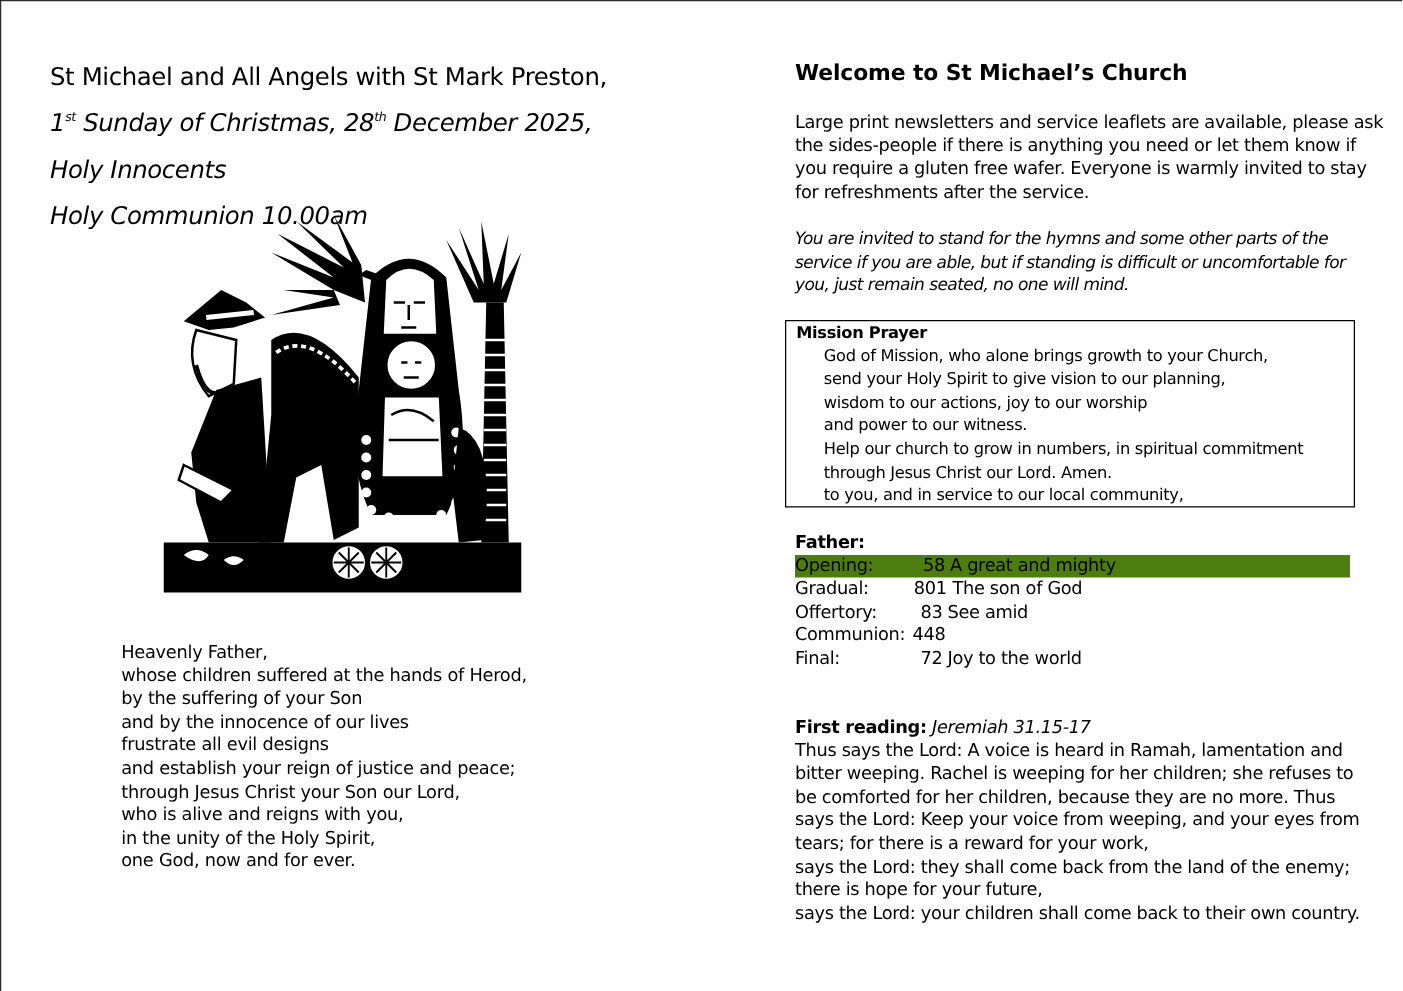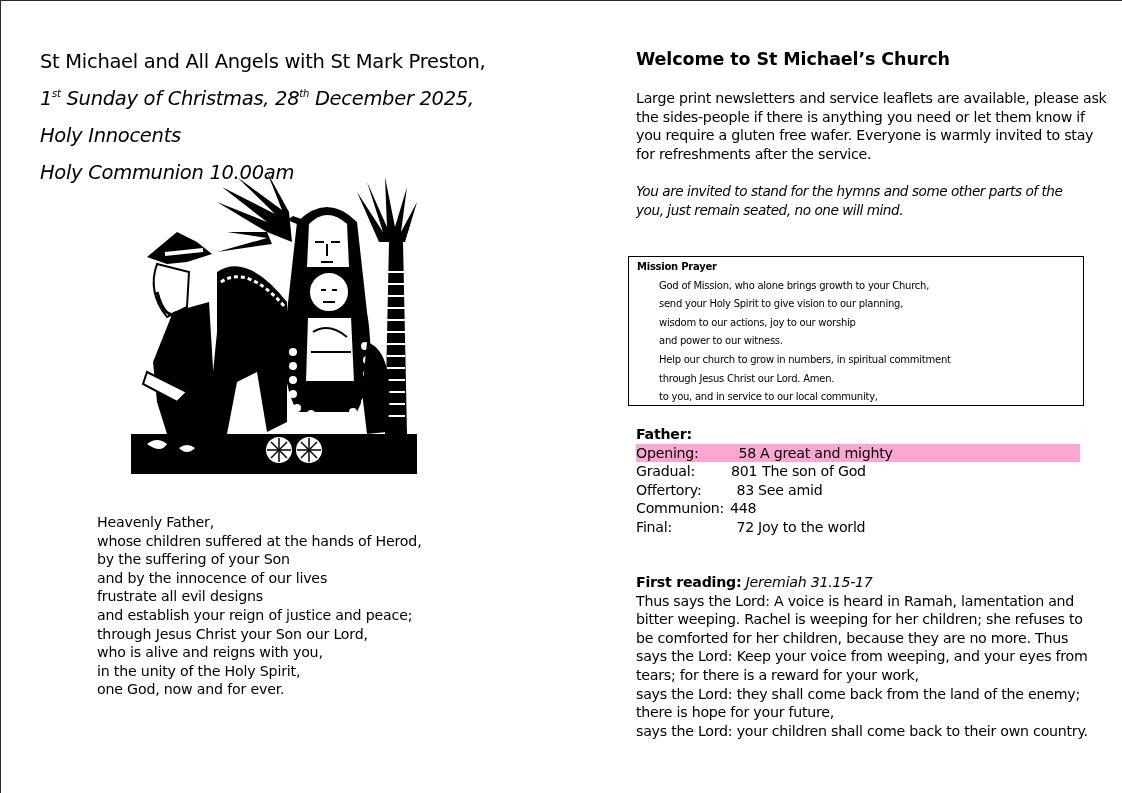--- a/index.html
+++ b/index.html
@@ -42,32 +42,32 @@
     }
     .welcome-para .line, .standing-para .line, .reading .line, .mission-box .line { display: block; white-space: nowrap; }
     .standing-para {
       position: absolute; left: 636px; top: 182px; width: 450px;
       font-size: 13.6px; line-height: 18.6px; font-style: italic; letter-spacing: -0.45px;
     }
     .mission-box {
       position: absolute; left: 628px; top: 256px; width: 456px; height: 150px;
       border: 1px solid #000;
       padding: 1px 16px 0 8px;
-      font-size: 10px; line-height: 18.6px; letter-spacing: -0.25px;
+      font-size: 13px; line-height: 18.6px; letter-spacing: -0.25px;
     }
     .mission-box .mission-title { font-weight: bold; display: block; }
     .mission-box .indent { padding-left: 22px; }
 
     .hymns {
       position: absolute; left: 636px; top: 425px; width: 444px;
       font-size: 14.2px; line-height: 18.6px; letter-spacing: -0.25px;
     }
     .hymns .hymns-title { font-weight: bold; display: block; }
     .hymn-row { display: flex; white-space: nowrap; }
-    .hymn-row.shade { background: #f9a8d4; }
+    .hymn-row.shade { background: #4d7c0f; }
     .hymn-row .label { display: inline-block; }
     .hymn-row .num { display: inline-block; }
     .reading {
       position: absolute; left: 636px; top: 573px; width: 450px;
       font-size: 14.2px; line-height: 18.6px; letter-spacing: -0.25px;
     }
     .reading .reading-head b { font-weight: bold; }
     .reading .reading-head i { font-style: italic; }
   </style>
 </head>
@@ -179,20 +179,21 @@
 
 <div class="welcome-para">
   <span class="line">Large print newsletters and service leaflets are available, please ask</span>
   <span class="line">the sides-people if there is anything you need or let them know if</span>
   <span class="line">you require a gluten free wafer. Everyone is warmly invited to stay</span>
   <span class="line">for refreshments after the service.</span>
 </div>
 
 <div class="standing-para">
   <span class="line">You are invited to stand for the hymns and some other parts of the</span>
+  <span class="line">service if you are able, but if standing is difficult or uncomfortable for</span>
   <span class="line">you, just remain seated, no one will mind.</span>
 </div>
 
 <div class="mission-box">
   <span class="mission-title">Mission Prayer</span>
   <span class="line indent">God of Mission, who alone brings growth to your Church,</span>
   <span class="line indent">send your Holy Spirit to give vision to our planning,</span>
   <span class="line indent">wisdom to our actions, joy to our worship</span>
   <span class="line indent">and power to our witness.</span>
   <span class="line indent">Help our church to grow in numbers, in spiritual commitment</span>

